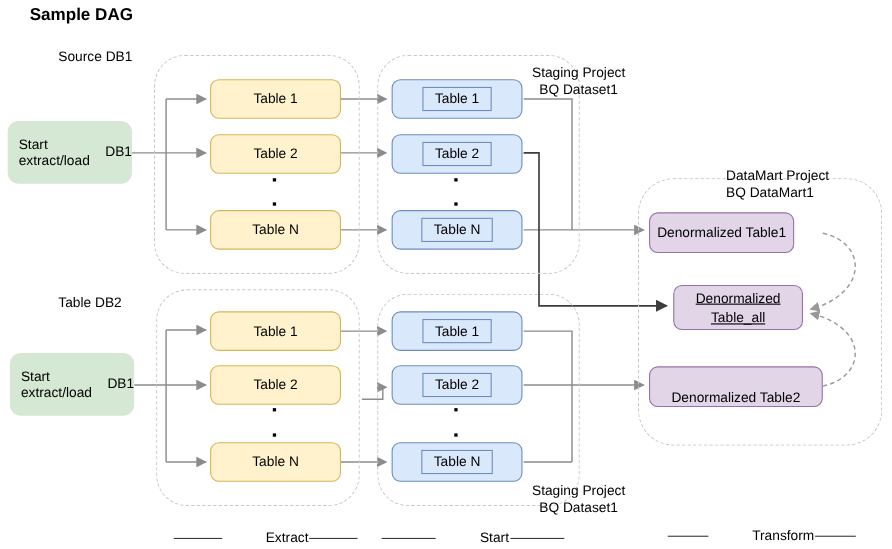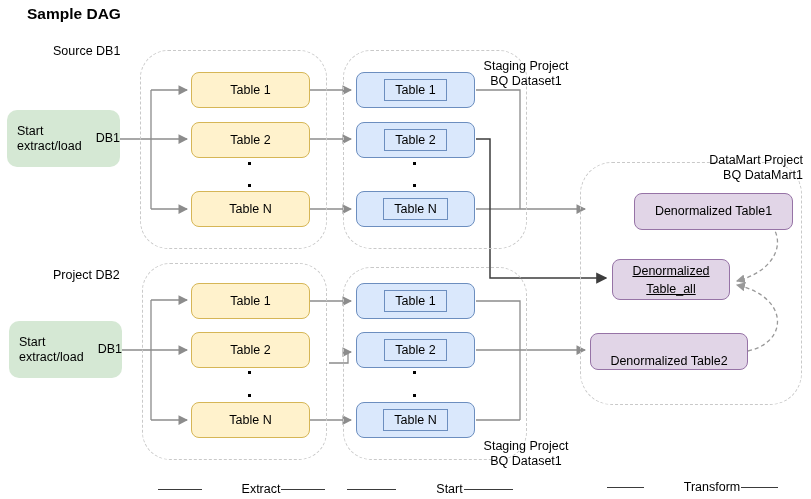--- a/index.html
+++ b/index.html
@@ -17,21 +17,21 @@
   .green{background:#d5e8d4;border-color:#82b366;border-radius:10px;}
   .yellow{background:#fff2cc;border-color:#d6b656;}
   .blue{background:#dae8fc;border-color:#6c8ebf;}
   .purple{background:#e1d5e7;border-color:#9673a6;}
   .start-node{flex-direction:row;align-items:center;justify-content:center;
               padding-left:10px;text-align:left;}
   .inner-rect{display:inline-block;border:1px solid #6c8ebf;padding:2.5px 10px;background:transparent;}
 
   .lbl{position:absolute;font-size:12.5px;line-height:15px;white-space:nowrap;}
   .lbl-center{text-align:center;}
-  .lbl-right{text-align:right;}
+  .lbl-right{text-align:left;}
 
   .dot{position:absolute;width:3px;height:3px;background:#000;overflow:hidden;
        font-size:0;line-height:0;color:transparent;}
 
   .stage{position:absolute;display:flex;align-items:center;font-size:12.5px;}
   .stage .rule{flex:1;border-top:1.2px solid #3b3b3b;height:0;}
   .stage .stage-text{padding:0 1px;white-space:nowrap;margin-left:39px;}
 </style>
 </head>
 <body>
@@ -114,21 +114,21 @@
     <span class="inner-rect">Table N</span>
   </div>
   <div class="dot" style="left:413px;top:162px;">.</div>
   <div class="dot" style="left:413px;top:184px;">.</div>
 
   <div class="lbl lbl-center" style="left:470px;top:59px;width:112px;">
     <div>Staging Project</div>
     <div>BQ Dataset1</div>
   </div>
 
-  <div class="lbl" style="left:53px;top:268px;">Project DB2</div>
+  <div class="lbl" style="left:53px;top:268px;">Table DB2</div>
 
   <div class="node green start-node" style="left:9px;top:321px;width:113px;height:57px;">
     <div>Start extract/load</div>
     <div>DB1</div>
   </div>
 
   <div class="group" style="left:142px;top:263px;width:183px;height:195px;"></div>
   <div class="node yellow rounded" style="left:191px;top:283px;width:119px;height:36px;">
     <span>Table 1</span>
   </div>
@@ -158,21 +158,21 @@
     <div>Staging Project</div>
     <div>BQ Dataset1</div>
   </div>
 
   <div class="group" style="left:580px;top:162px;width:220px;height:241px;border-radius:32px;"></div>
   <div class="lbl lbl-right" style="left:660px;top:153px;width:143px;">
     <div>DataMart Project</div>
     <div>BQ DataMart1</div>
   </div>
 
-  <div class="node purple rounded" style="left:590px;top:193px;width:159px;height:37px;margin-left:44px;">
+  <div class="node purple rounded" style="left:590px;top:193px;width:132px;height:37px;">
     <span>Denormalized Table1</span>
   </div>
   <div class="node purple rounded" style="left:612px;top:259px;width:118px;height:41px;flex-direction:column;line-height:18px;text-decoration:underline;">
     <div>Denormalized</div>
     <div>Table_all</div>
   </div>
   <div class="node purple rounded" style="left:590px;top:333px;width:158px;height:37px;align-items:flex-end;">
     <span>Denormalized Table2</span>
   </div>
 

